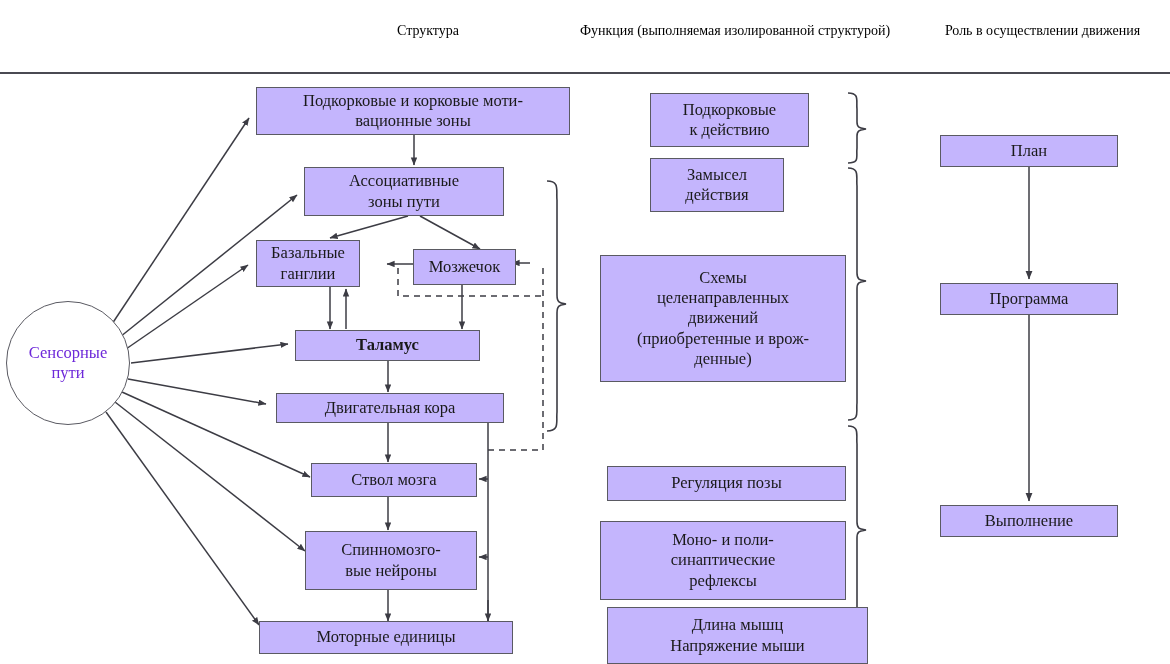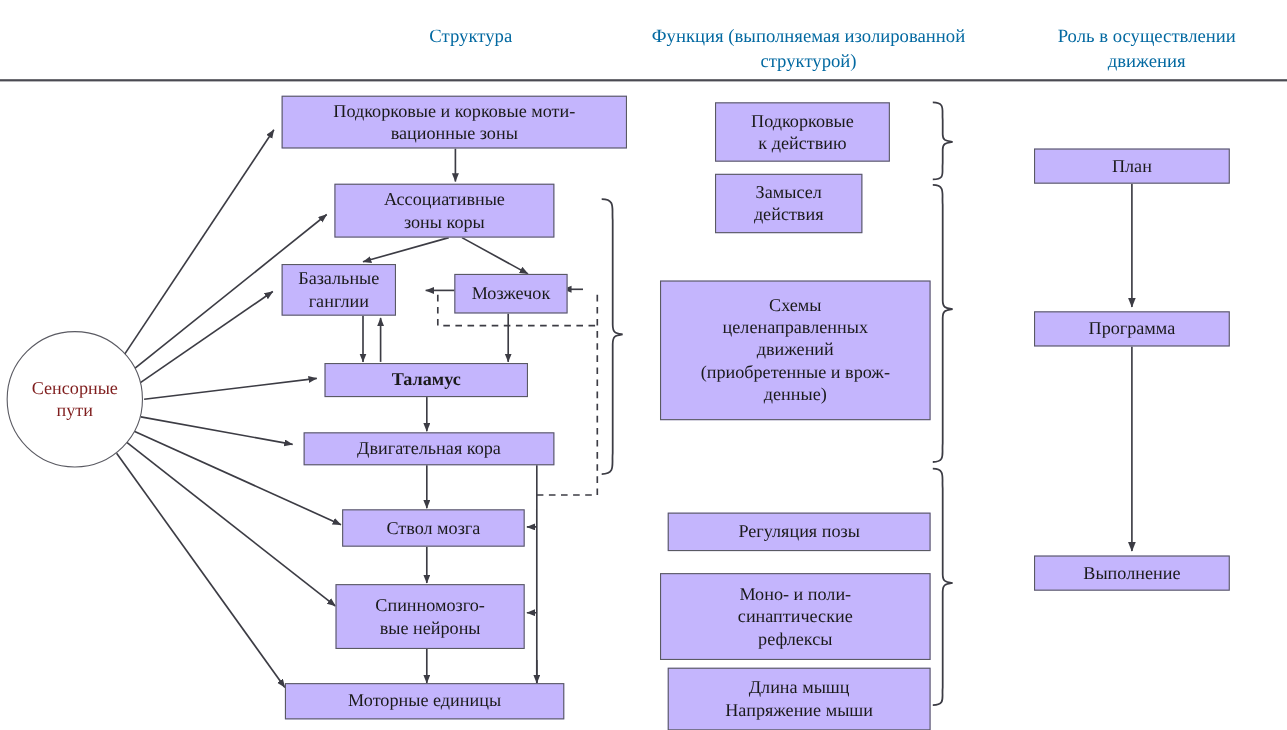--- a/index.html
+++ b/index.html
@@ -20,23 +20,23 @@
   }
   #svg-layer {
     position: absolute;
     left: 0; top: 0;
     width: 1170px;
     height: 664px;
   }
   .hdr {
     position: absolute;
     text-align: center;
-    font-size: 17px;
+    font-size: 14px;
     line-height: 1.35;
-    color: #0369a1;
+    color: #000000;
   }
   .hdr-rule {
     position: absolute;
     left: 0;
     top: 72px;
     width: 1170px;
     height: 2px;
     background: #4a4a52;
   }
   .node {
@@ -60,21 +60,21 @@
     box-sizing: border-box;
     border: 1.4px solid #5a5a62;
     border-radius: 50%;
     background: #ffffff;
     display: flex;
     align-items: center;
     justify-content: center;
     text-align: center;
     font-size: 16.5px;
     line-height: 1.22;
-    color: #7f1d1d;
+    color: #6d28d9;
     white-space: pre-line;
     z-index: 3;
   }
 </style>
 </head>
 <body>
 
 <div id="page">
 
   <div class="hdr" style="left:248px; top:22px; width:360px;">Структура</div>
@@ -177,21 +177,21 @@
     </g>
   </svg>
 
   <div class="circle-node" style="left:6px; top:301px; width:124px; height:124px;">Сенсорные
 пути</div>
 
   <div class="node" style="left:256px; top:87px; width:314px; height:48px;">Подкорковые и корковые моти-
 вационные зоны</div>
 
   <div class="node" style="left:304px; top:167px; width:200px; height:49px;">Ассоциативные
-зоны коры</div>
+зоны пути</div>
 
   <div class="node" style="left:256px; top:240px; width:104px; height:47px;">Базальные
 ганглии</div>
 
   <div class="node" style="left:413px; top:249px; width:103px; height:36px;">Мозжечок</div>
 
   <div class="node" style="left:295px; top:330px; width:185px; height:31px;font-weight:bold;">Таламус</div>
 
   <div class="node" style="left:311px; top:463px; width:166px; height:34px;">Ствол мозга</div>
 
@@ -213,21 +213,21 @@
 движений
 (приобретенные и врож-
 денные)</div>
 
   <div class="node" style="left:607px; top:466px; width:239px; height:35px;">Регуляция позы</div>
 
   <div class="node" style="left:600px; top:521px; width:246px; height:79px;">Моно- и поли-
 синаптические
 рефлексы</div>
 
-  <div class="node" style="left:607px; top:607px; width:239px; height:57px;">Длина мышц
+  <div class="node" style="left:607px; top:607px; width:261px; height:57px;">Длина мышц
 Напряжение мыши</div>
 
   <div class="node" style="left:940px; top:135px; width:178px; height:32px;">План</div>
 
   <div class="node" style="left:940px; top:283px; width:178px; height:32px;">Программа</div>
 
   <div class="node" style="left:940px; top:505px; width:178px; height:32px;">Выполнение</div>
 
 </div>
 

